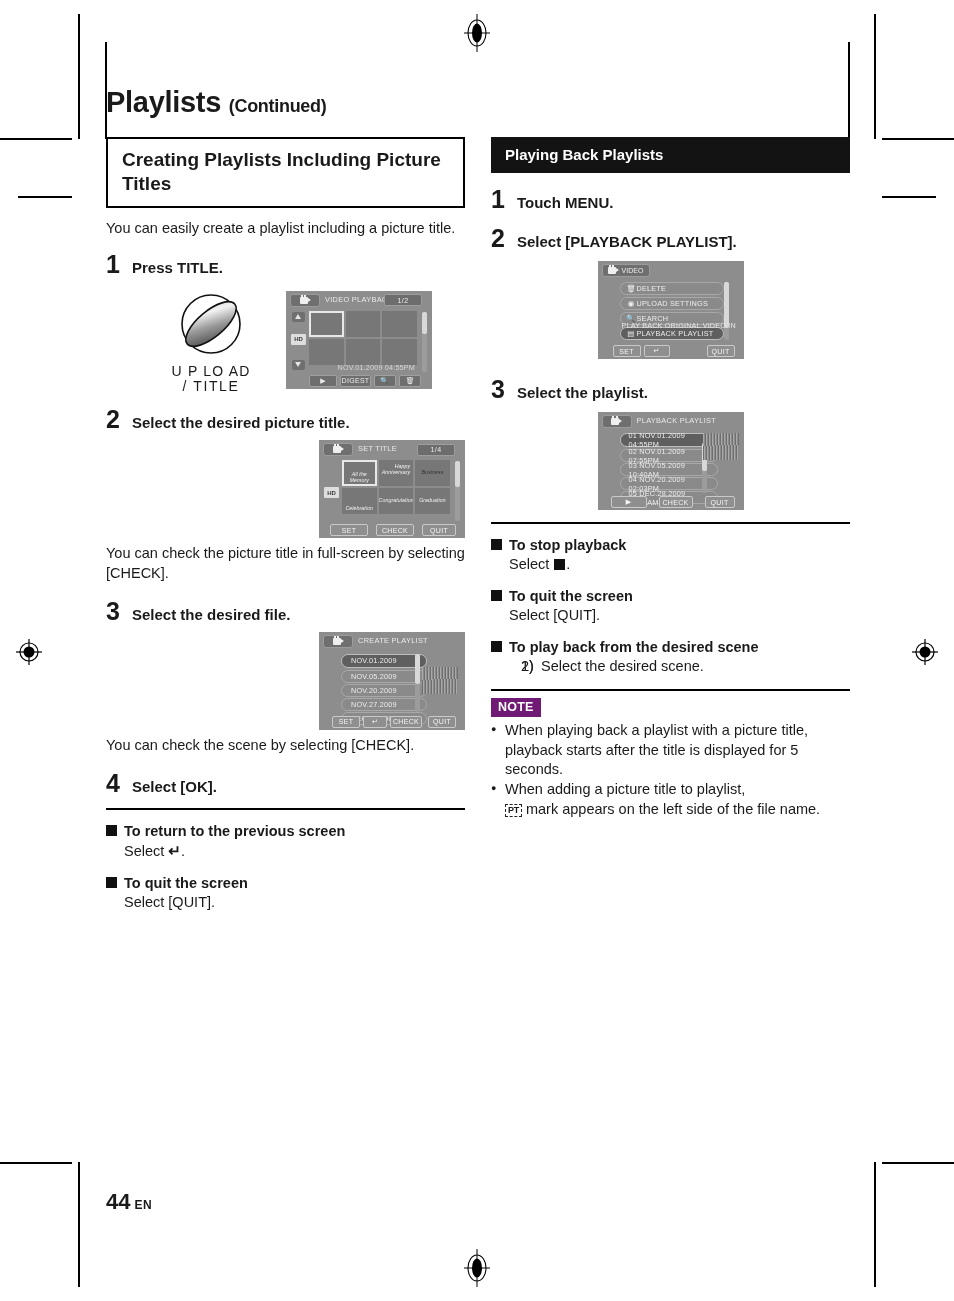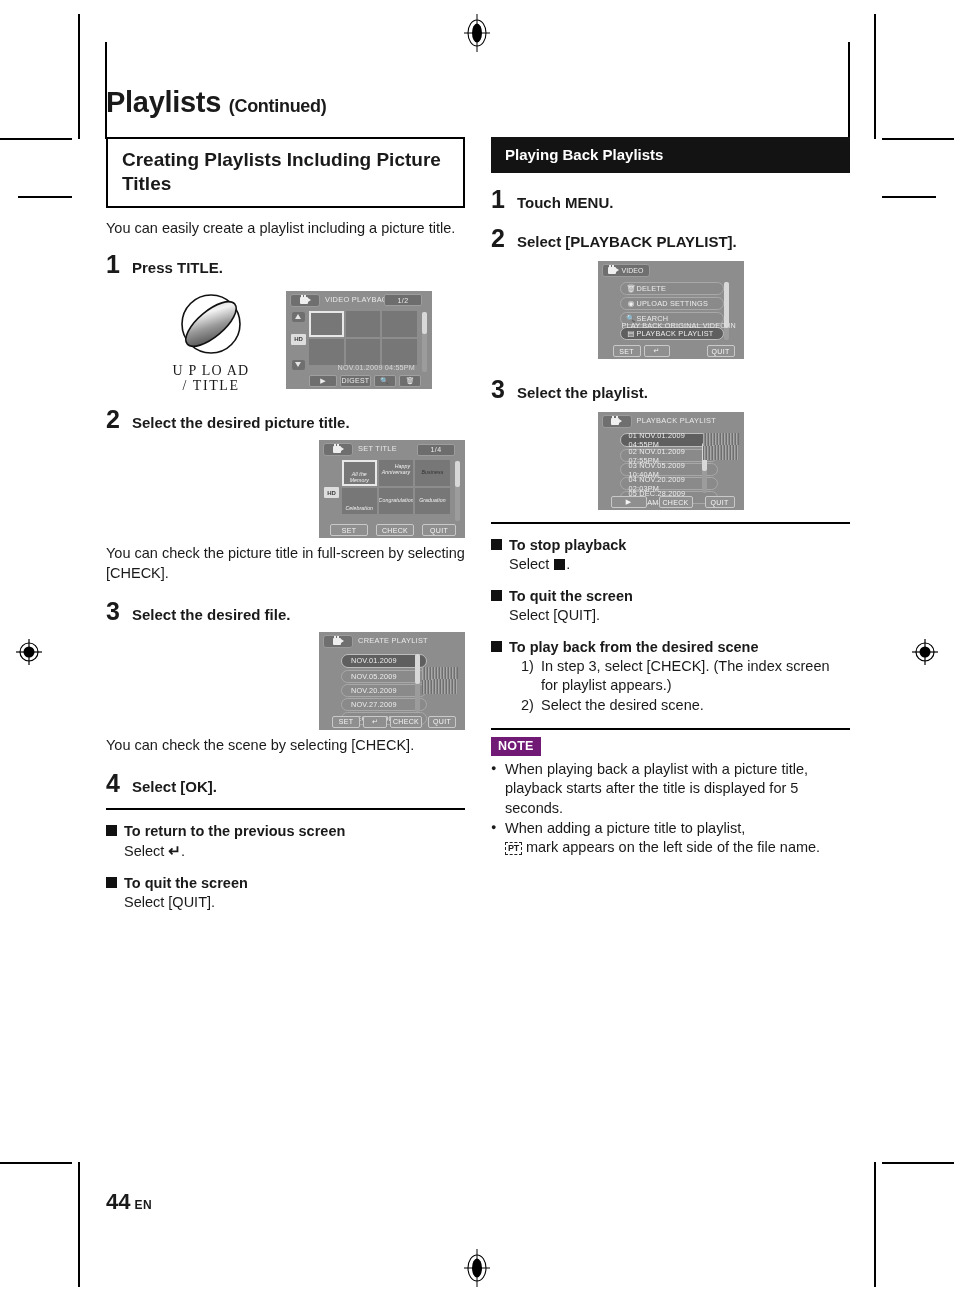--- a/index.html
+++ b/index.html
@@ -60,21 +60,21 @@
   }
   .note-list { margin:2px 0 0 0; padding:0; list-style:none; font-size:14.5px; line-height:1.33; }
   .note-list li { position:relative; padding-left:14px; margin-bottom:1px; }
   .note-list li::before { content:"\25CF"; position:absolute; left:0; top:0; font-size:9px; line-height:1.9; }
   .pt-mark {
     display:inline-block; border:1.6px dashed #222; font-size:9px; font-weight:bold;
     padding:0px 2px; line-height:1.25; vertical-align:1px; letter-spacing:-0.3px;
   }
 
   
-  .ulbtn { width:200px; margin:6px 0 4px 44px; text-align:center;font-family:Liberation Serif, serif; }
+  .ulbtn { width:200px; margin:6px 0 4px 44px; text-align:center; }
   .ulbtn .cap { font-size:14px; letter-spacing:1.2px; line-height:1.05; margin-top:3px; }
   .ulbtn .cap .l2 { display:block; letter-spacing:1.6px; }
 
   
   .lcd {
     width:146px; height:98px; background:#8d8d8d; position:relative;
     font-family:"Liberation Sans", sans-serif; overflow:hidden;
     border:1px solid #8d8d8d;
   }
   .lcd .tabbtn {
@@ -561,21 +561,20 @@
 
       <div class="sq-block">
         <div class="sq-head">
           <span class="sq"></span>
           <span>To play back from the desired scene</span>
         </div>
         <div class="sq-body" style="margin-left:30px;">
           <ol>
             <li>
               <span class="ln">1)</span>
-              <span>In step 3, select [CHECK]. (The index screen for playlist appears.)</span>
             </li>
             <li>
               <span class="ln">2)</span>
               <span>Select the desired scene.</span>
             </li>
           </ol>
         </div>
       </div>
 
       <hr class="rule" style="margin:8px 0 6px 0;">

